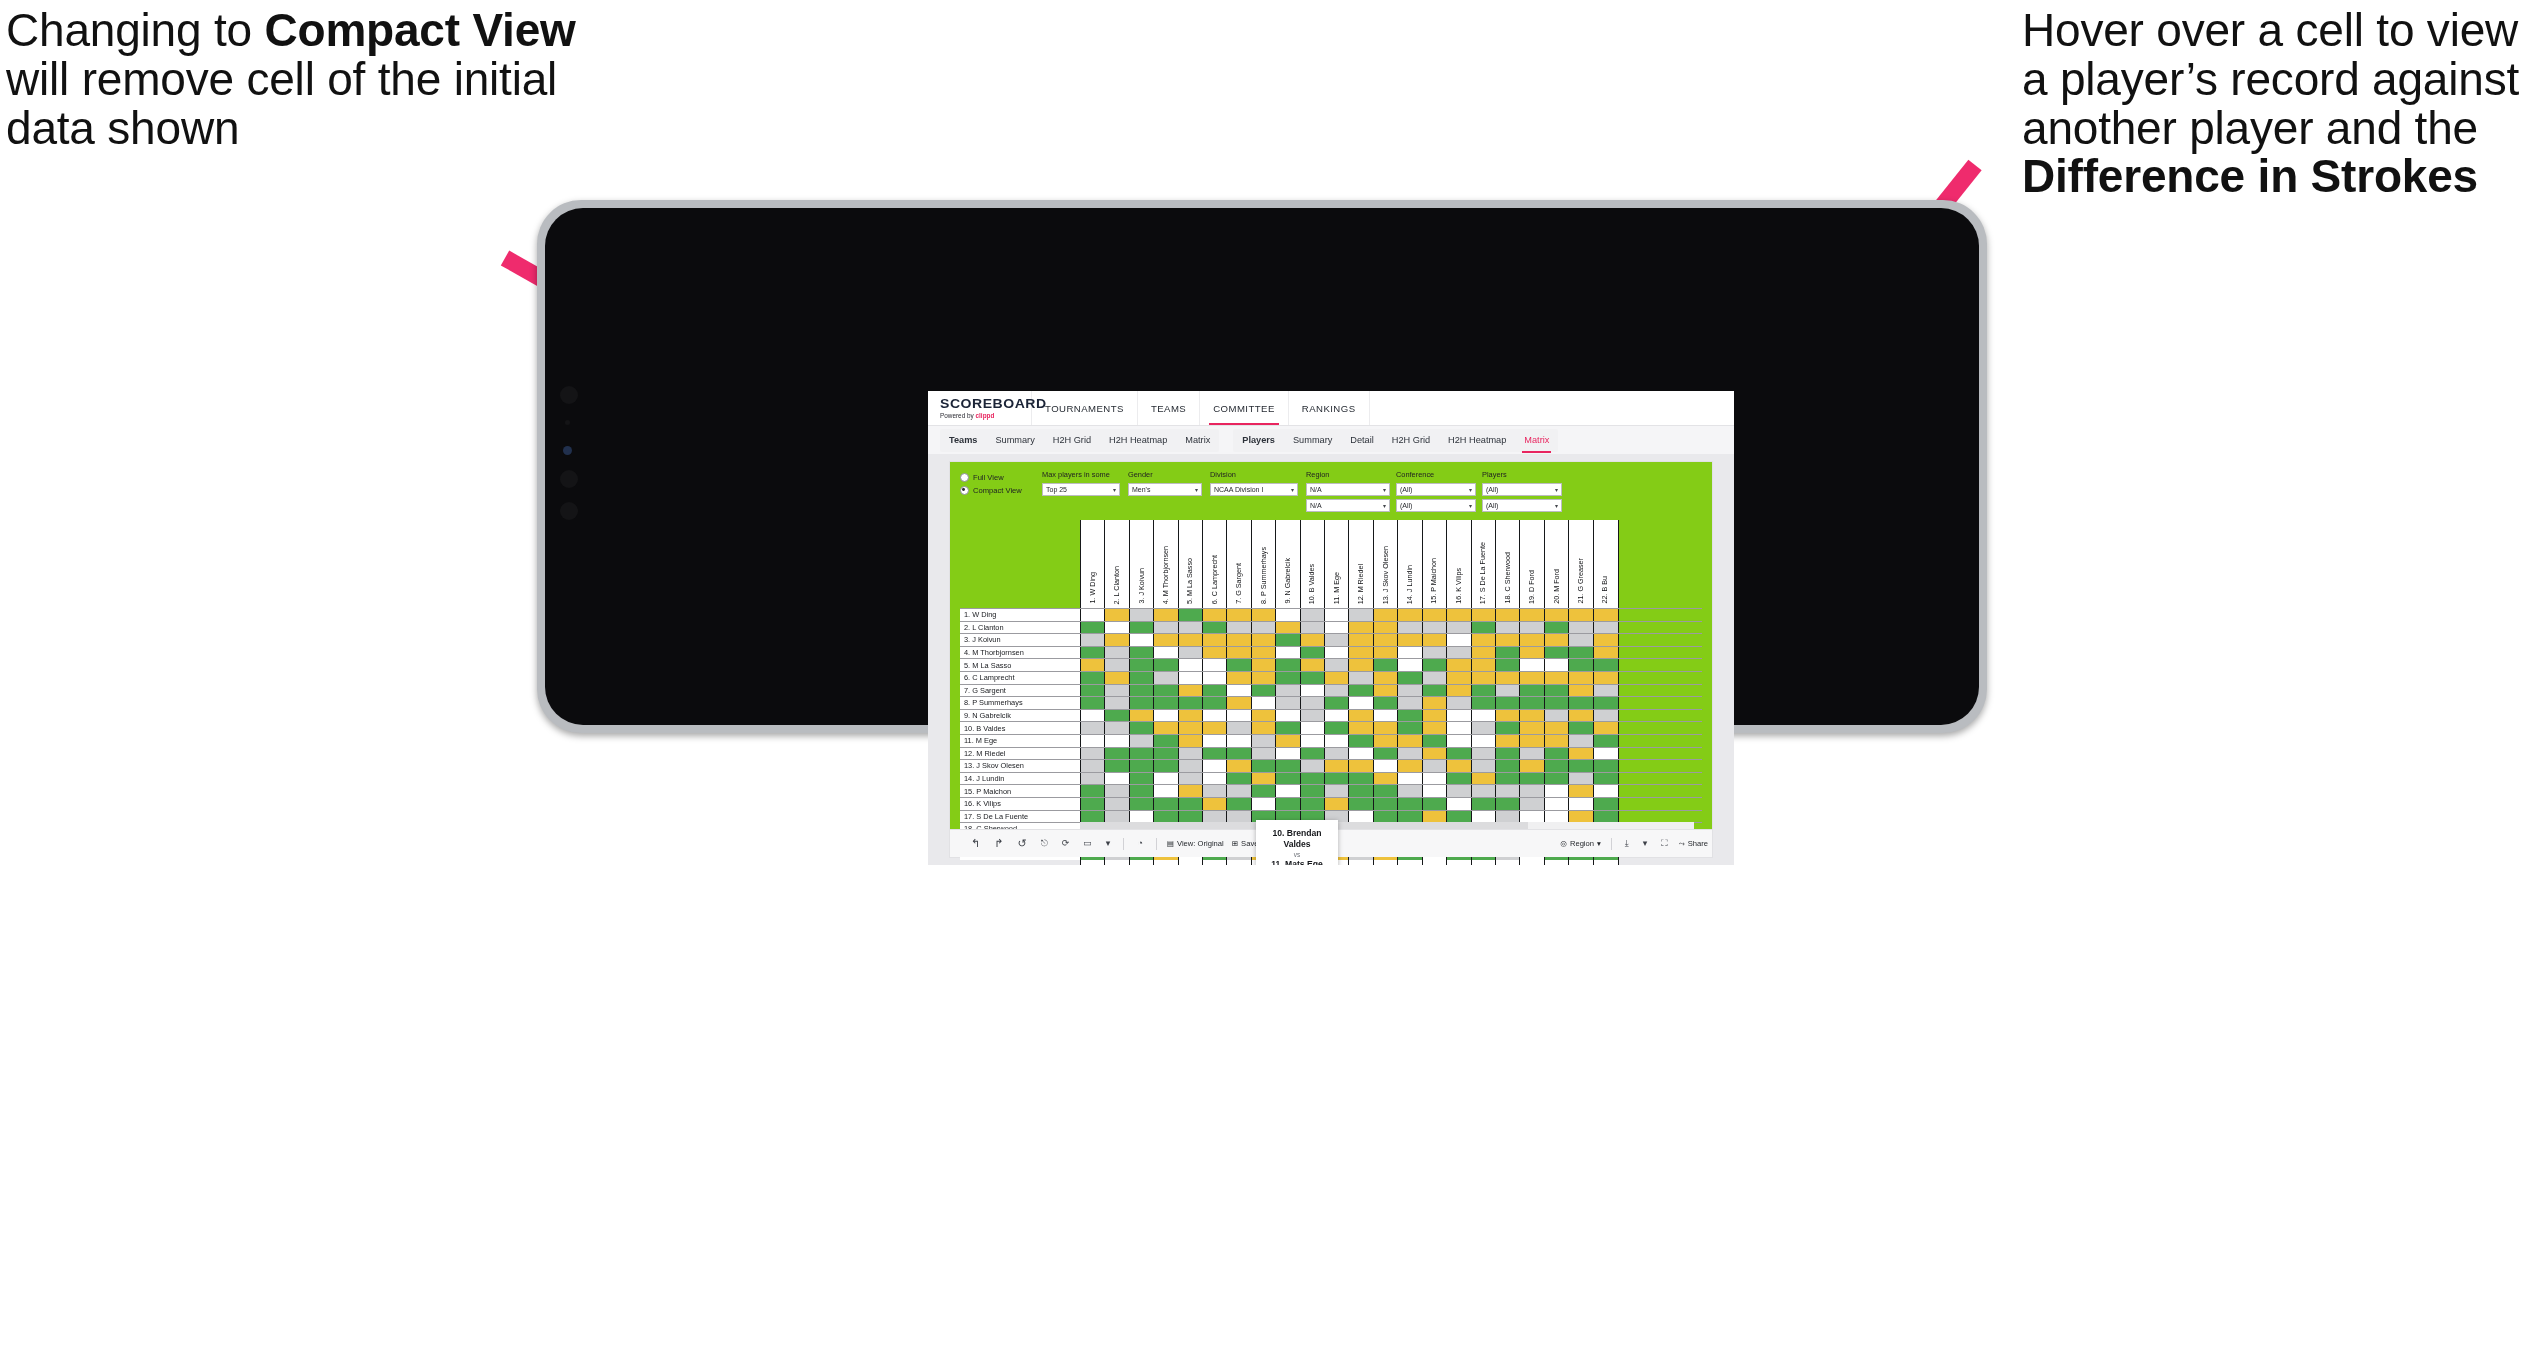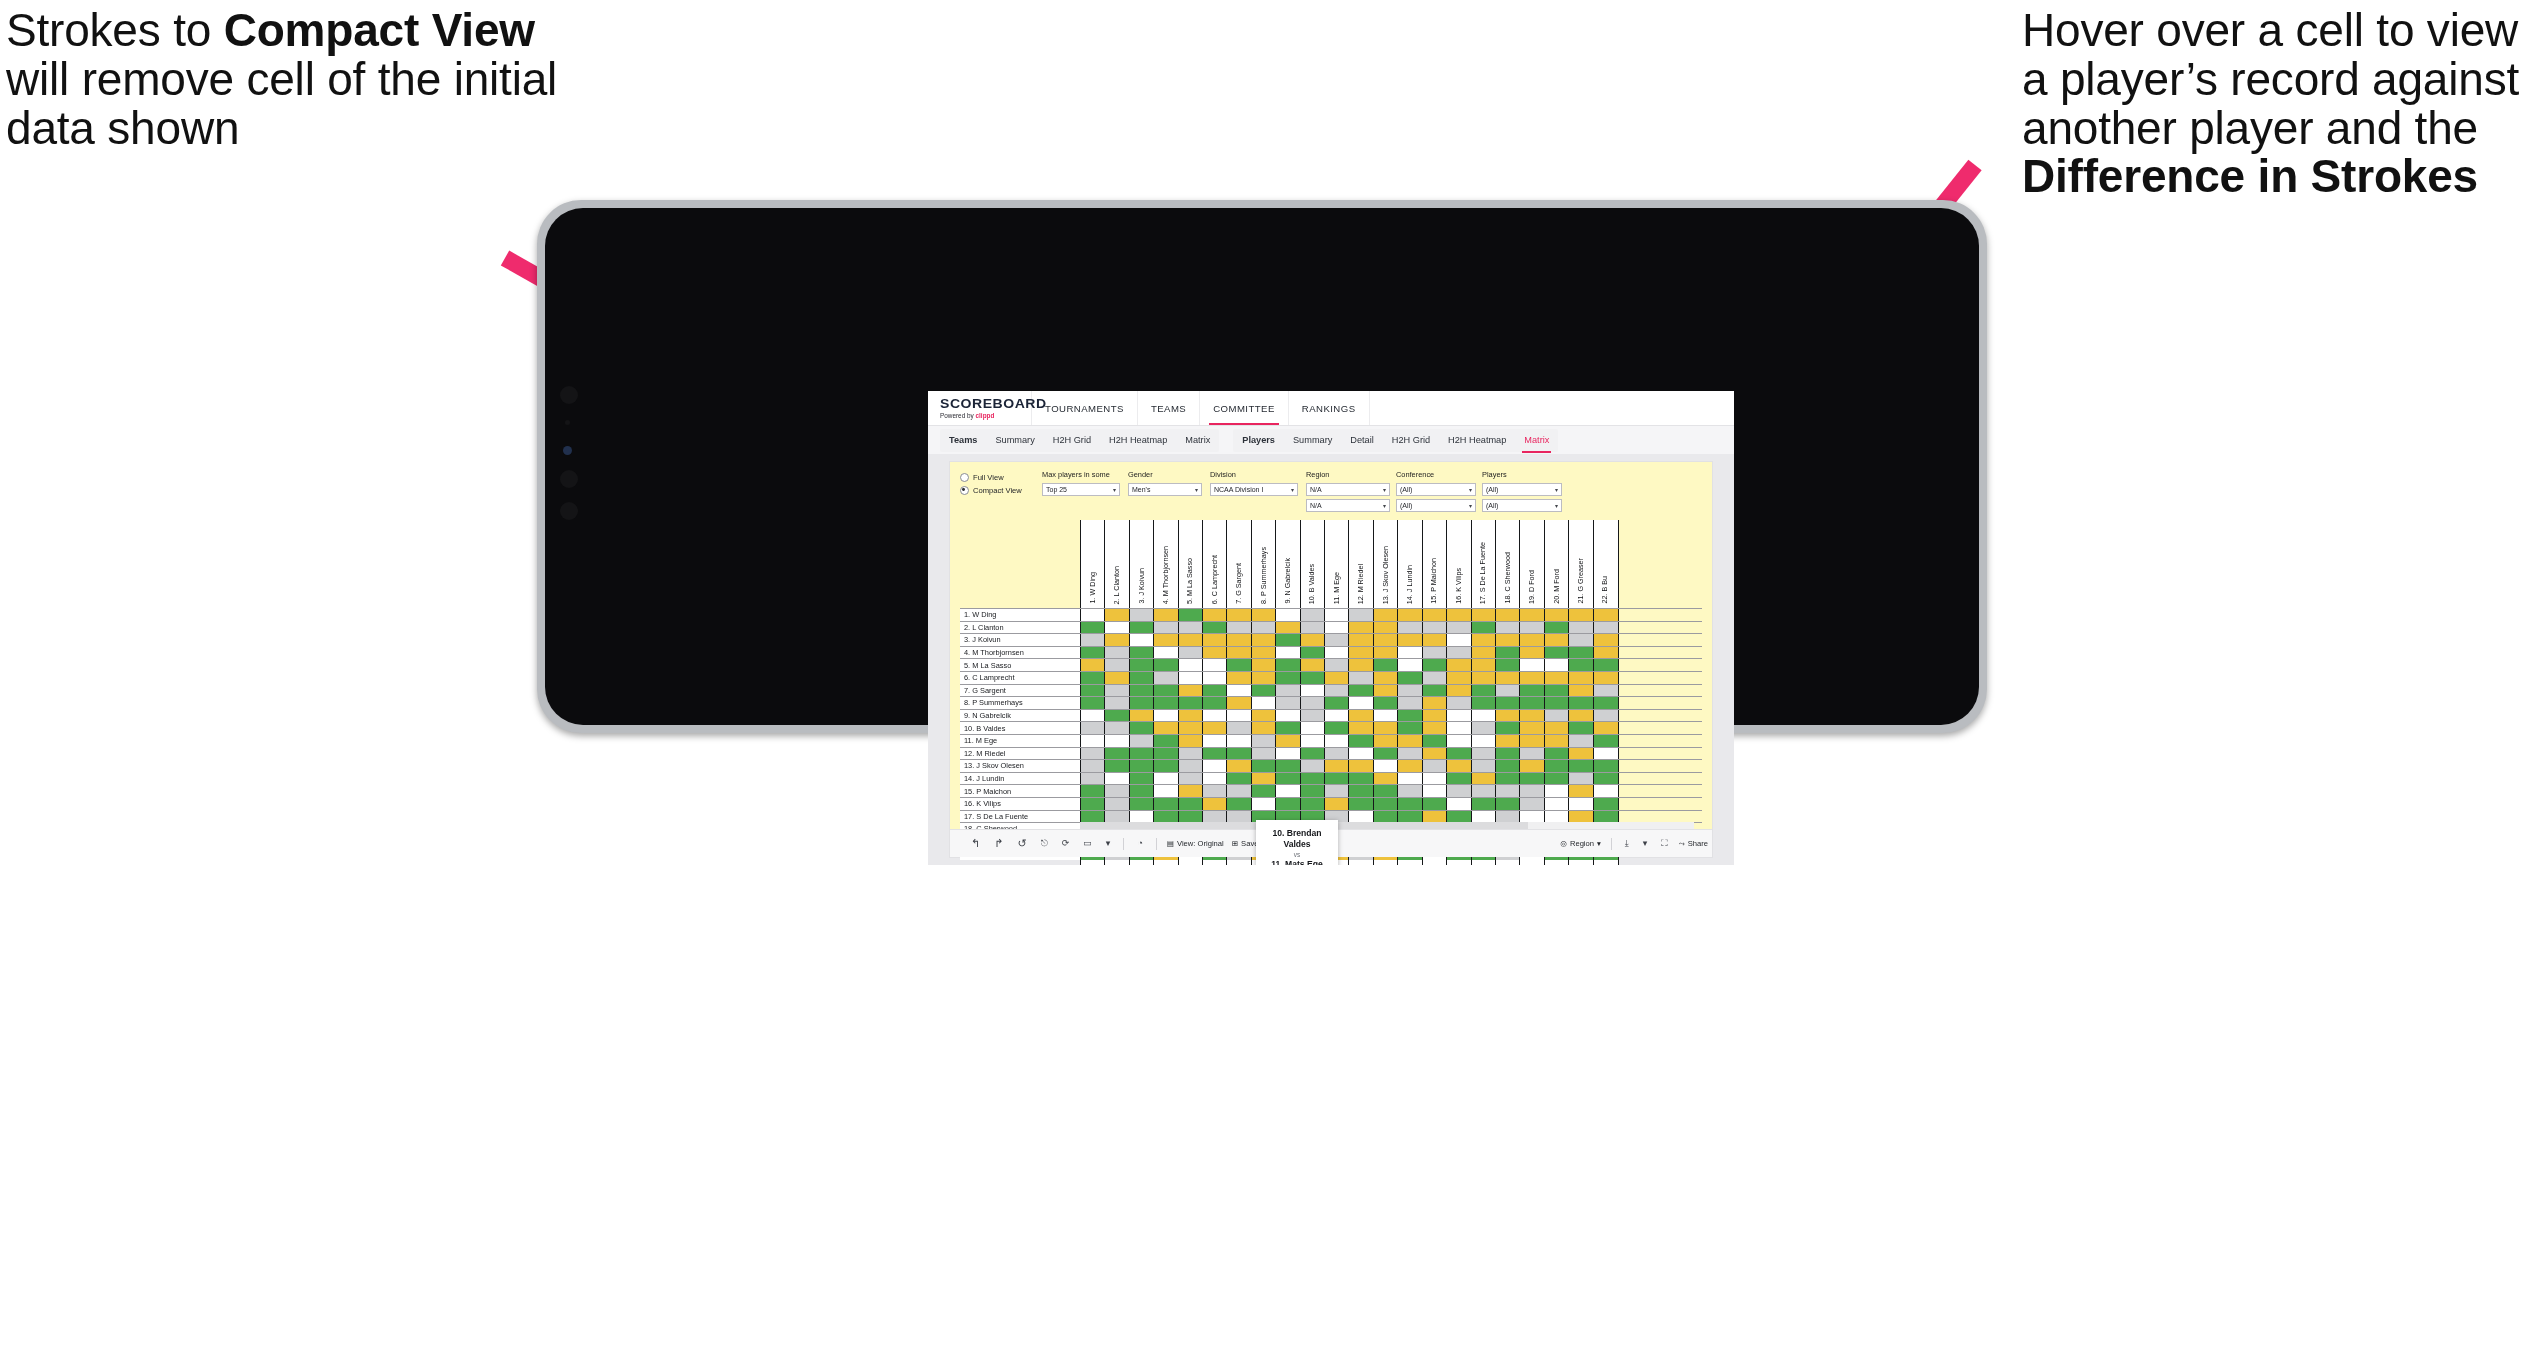--- a/index.html
+++ b/index.html
@@ -49,21 +49,21 @@
           border-bottom:1px solid #e0e0e3;padding-left:12px;box-sizing:border-box;gap:0;}
   .grp{display:flex;align-items:center;height:23px;background:#f1f1f3;border-radius:2px;}
   .grp .s{font-size:9.2px;color:#2d323a;padding:0 9px;position:relative;cursor:pointer;line-height:23px;}
   .grp .s.lead{font-weight:700;}
   .grp .s.sel{color:#e8255f;}
   .grp .s.sel:after{content:"";position:absolute;left:7px;right:7px;bottom:-1px;height:2px;background:#e8255f;}
   .grp-gap{width:14px;}
 
   
   .canvas{position:absolute;left:0;top:63px;right:0;bottom:0;background:#e9e9ec;}
-  .card{position:absolute;left:22px;top:8px;right:22px;bottom:8px;background:#fef9c3;
+  .card{position:absolute;left:22px;top:8px;right:22px;bottom:8px;background:#84cc16;
         box-shadow:0 0 0 1px #e1e1e4;}
 
   
   .filters{position:absolute;left:10px;top:8px;right:10px;height:46px;display:flex;gap:0;}
   .fcol{display:flex;flex-direction:column;}
   .fcol .lbl{font-size:7.4px;color:#222;margin-bottom:2.5px;height:10px;line-height:10px;}
   .sel-box{height:13px;border:1px solid #bcbcc2;background:#fff;font-size:7px;
            color:#24262b;display:flex;align-items:center;padding:0 3px;
            justify-content:space-between;box-sizing:border-box;margin-bottom:3px;cursor:pointer;}
   .sel-box .cav{font-size:6px;color:#44474d;margin-left:3px;}
@@ -122,21 +122,21 @@
   .tb.sm{font-size:9px;}
   .tbtxt{font-size:7.6px;color:#25282d;padding:0 4px;display:flex;align-items:center;gap:3px;cursor:pointer;}
   .divd{width:1px;height:12px;background:#d2d2d6;margin:0 6px;}
   .spacer{flex:1;}
   .ico{display:inline-block;}
 </style>
 </head>
 <body>
 
 <div class="anno" id="anno-left">
-  <span>Strokes to </span><b>Compact View</b><span> will remove cell of the initial data shown</span>
+  <span>Changing to </span><b>Compact View</b><span> will remove cell of the initial data shown</span>
 </div>
 <div class="anno" id="anno-right">
   <span>Hover over a cell to view a player’s record against another player and the </span><b>Difference in Strokes</b>
 </div>
 
 <svg class="arrow-svg" viewBox="0 0 2521 1356">
   <defs>
     <marker id="ah" markerWidth="5" markerHeight="5" refX="2.6" refY="2.5" orient="auto">
       <path d="M0,0 L5,2.5 L0,5 Z" fill="#ef2b6d"></path>
     </marker>

